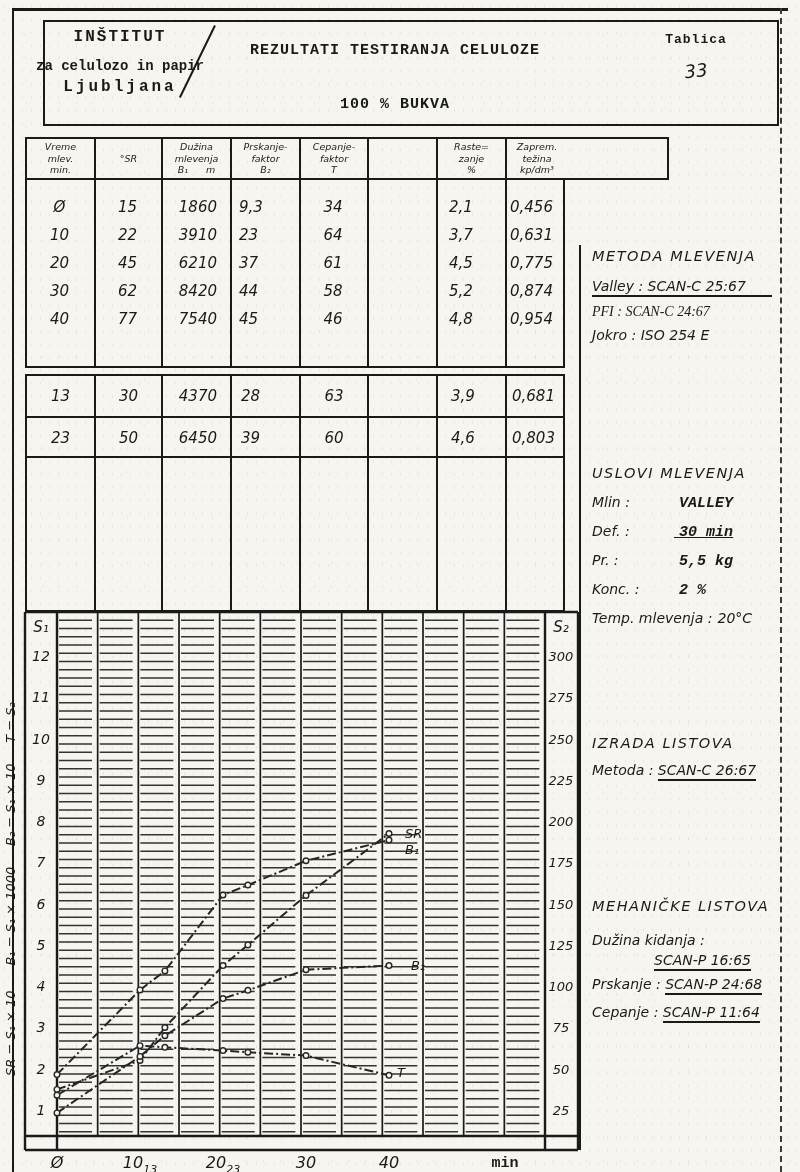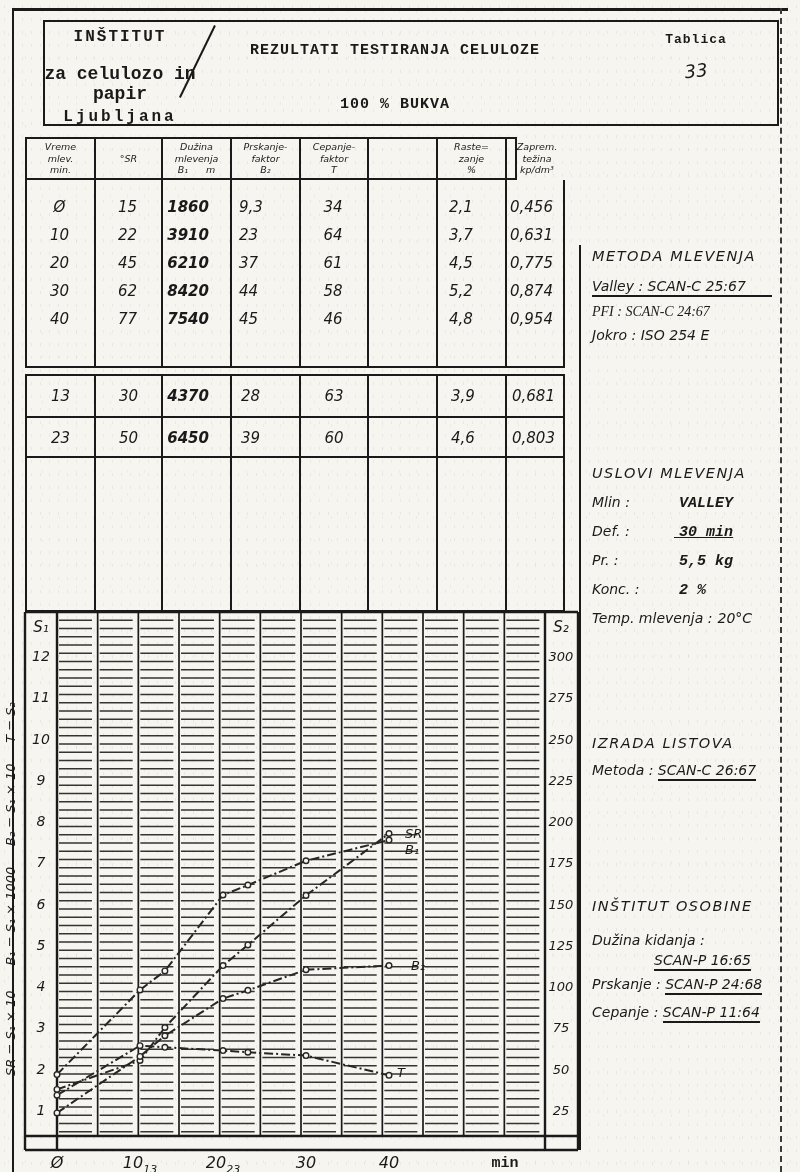--- a/index.html
+++ b/index.html
@@ -17,48 +17,48 @@
   .type{font-family:"Liberation Mono",monospace;font-weight:700;}
   .hline{position:absolute;background:#1a1a1a;}
   .vline{position:absolute;background:#1a1a1a;}
   .vdash{position:absolute;width:0;border-left:2.5px dashed #3a3a3a;}
   .u{border-bottom:2px solid #1a1a1a;padding-bottom:1px;}
 
   
   .header-box{position:absolute;left:43px;top:20px;width:732px;height:102px;border:2.5px solid #1a1a1a;}
   .inst{position:absolute;left:25px;top:28px;width:190px;text-align:center;}
   .inst .l1{font-size:16px;letter-spacing:2px;}
-  .inst .l2{font-size:18px;margin-top:18px;}
+  .inst .l2{font-size:14px;margin-top:12px;}
   .inst .l3{font-size:16px;letter-spacing:3px;margin-top:4px;}
   .rtitle{position:absolute;left:225px;top:42px;width:340px;text-align:center;font-size:15px;letter-spacing:1px;}
   .rsub{position:absolute;left:225px;top:96px;width:340px;text-align:center;font-size:15px;letter-spacing:1px;}
   .tablica{position:absolute;left:640px;top:32px;width:112px;text-align:center;font-size:13px;letter-spacing:1px;}
   .tabnum{position:absolute;left:640px;top:60px;width:112px;text-align:center;font-size:18px;transform:rotate(-6deg);}
   .hdiag{position:absolute;left:179px;top:97px;width:80px;height:0;border-top:2px solid #1a1a1a;transform-origin:0 0;transform:rotate(-64deg);}
 
   
   .grid8{display:grid;grid-template-columns:69px 67px 69px 69px 68px 69px 69px 60px;box-sizing:border-box;}
-  .thead{position:absolute;left:25px;top:137px;width:492px;height:43px;border:2.2px solid #1a1a1a;}
+  .thead{position:absolute;left:25px;top:137px;width:644px;height:43px;border:2.2px solid #1a1a1a;}
   .hcell{border-right:2px solid #1a1a1a;display:flex;flex-direction:column;justify-content:center;
          text-align:center;font-size:9.5px;line-height:1.2;white-space:pre;}
   .hcell:last-child{border-right:none;}
   .main-block{position:absolute;left:25px;top:180px;width:540px;height:188px;
               border:2.2px solid #1a1a1a;border-top:none;}
   .col{border-right:2px solid #1a1a1a;}
   .col:last-child{border-right:none;}
   .main-block .col{height:100%;}
   .main-rows{position:absolute;left:25px;top:193px;width:540px;}
   .mrow{height:28px;}
   .mcell{font-size:15px;line-height:28px;text-align:center;overflow:hidden;}
   .xrow{position:absolute;left:25px;width:540px;border:2.2px solid #1a1a1a;}
   .xrow .mcell{line-height:40px;border-right:2px solid #1a1a1a;}
   .xrow .mcell:last-child{border-right:none;}
   .empty-block{position:absolute;left:25px;top:456px;width:540px;height:156px;border:2.2px solid #1a1a1a;}
   .empty-block .col{height:100%;}
-  .a2{text-align:right;padding-right:21px;box-sizing:border-box;font-weight:bold;}
+  .a2{text-align:right;padding-right:13px;box-sizing:border-box;}
   .a3{text-align:left;padding-left:9px;box-sizing:border-box;}
   .a6{text-align:left;padding-left:13px;box-sizing:border-box;}
   .a7{text-align:left;padding-left:5px;box-sizing:border-box;}
 
   
   .note-title{font-size:14.5px;letter-spacing:1.5px;}
   .nline{font-size:14px;}
   .urow .lab{display:inline-block;width:82px;font-size:14px;}
   .urow .val{font-size:15px;}
   .scale-note{position:absolute;left:3px;top:1134px;width:524px;padding-left:58px;box-sizing:border-box;
@@ -226,21 +226,21 @@
 
   <div class="abs hand" style="left:592px;top:735px;width:180px;">
     <div class="note-title">IZRADA LISTOVA</div>
     <div class="nline" style="margin-top:11px;">
       <span>Metoda :</span>
       <span class="u">SCAN-C 26:67</span>
     </div>
   </div>
 
   <div class="abs hand" style="left:592px;top:898px;width:185px;">
-    <div class="note-title">INŠTITUT OSOBINE</div>
+    <div class="note-title">MEHANIČKE LISTOVA</div>
     <div class="nline" style="margin-top:18px;">Dužina kidanja :</div>
     <div class="nline" style="margin-top:4px;padding-left:62px;">
       <span class="u">SCAN-P 16:65</span>
     </div>
     <div class="nline" style="margin-top:8px;">
       <span>Prskanje :</span>
       <span class="u">SCAN-P 24:68</span>
     </div>
     <div class="nline" style="margin-top:12px;">
       <span>Cepanje :</span>

